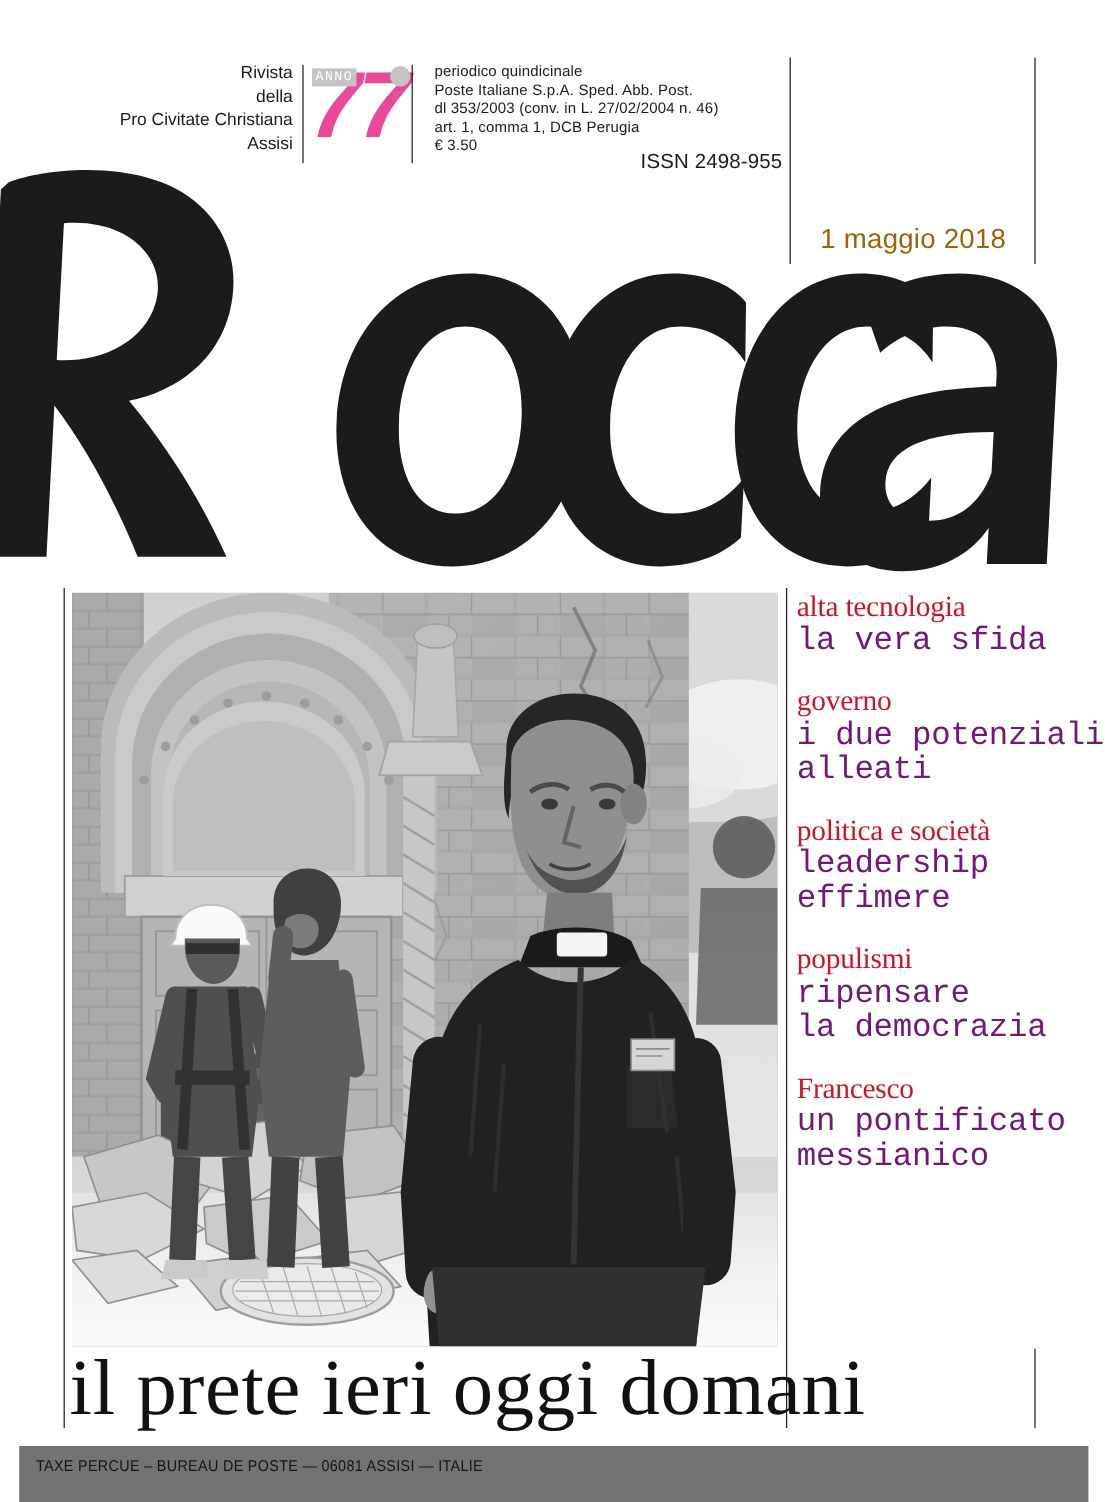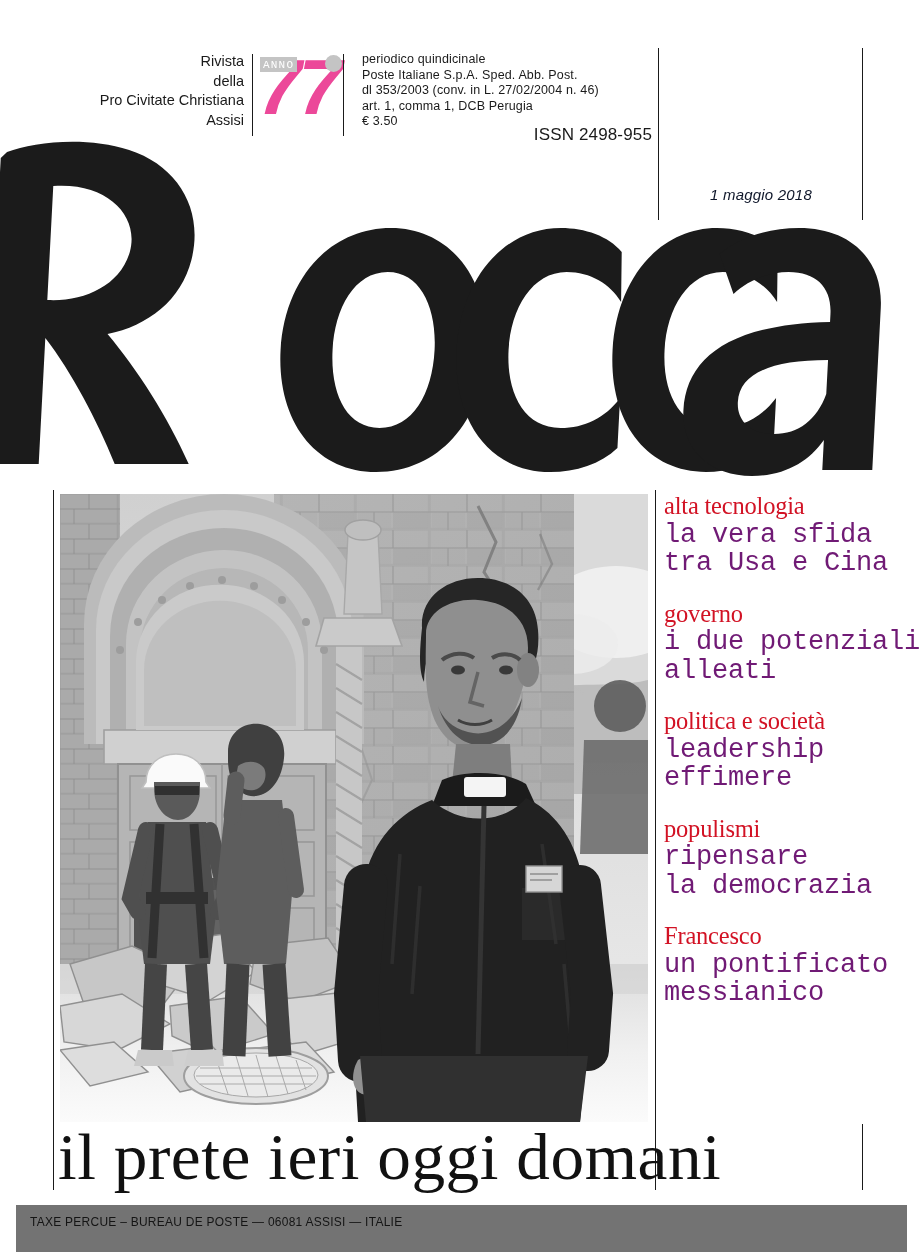--- a/index.html
+++ b/index.html
@@ -144,23 +144,22 @@
     color: #e3121f;
     letter-spacing: -2px;
   }
   .issue-date {
     position: absolute;
     left: 663px;
     top: 186px;
     width: 196px;
     text-align: center;
     font-family: "Liberation Sans", sans-serif;
-    font-style: italic;
-    font-size: 15px;
-    color: #0f172a;
+    font-size: 23px;
+    color: #a16207;
     letter-spacing: 0.2px;
   }
 
   
   .logo-wrap {
     position: absolute;
     left: 0;
     top: 132px;
     width: 921px;
     height: 348px;
@@ -588,21 +587,20 @@
         <rect x="0" y="0" width="588" height="628" fill="#ffffff" opacity="0.03"></rect>
       </g>
     </svg>
   </div>
 
   <div class="sidebar">
 
     <div class="teaser">
       <div class="teaser-kicker">alta tecnologia</div>
       <div class="teaser-line">la vera sfida</div>
-      <div class="teaser-line">tra Usa e Cina</div>
     </div>
 
     <div class="teaser">
       <div class="teaser-kicker">governo</div>
       <div class="teaser-line">i due potenziali</div>
       <div class="teaser-line">alleati</div>
     </div>
 
     <div class="teaser">
       <div class="teaser-kicker">politica e società</div>

